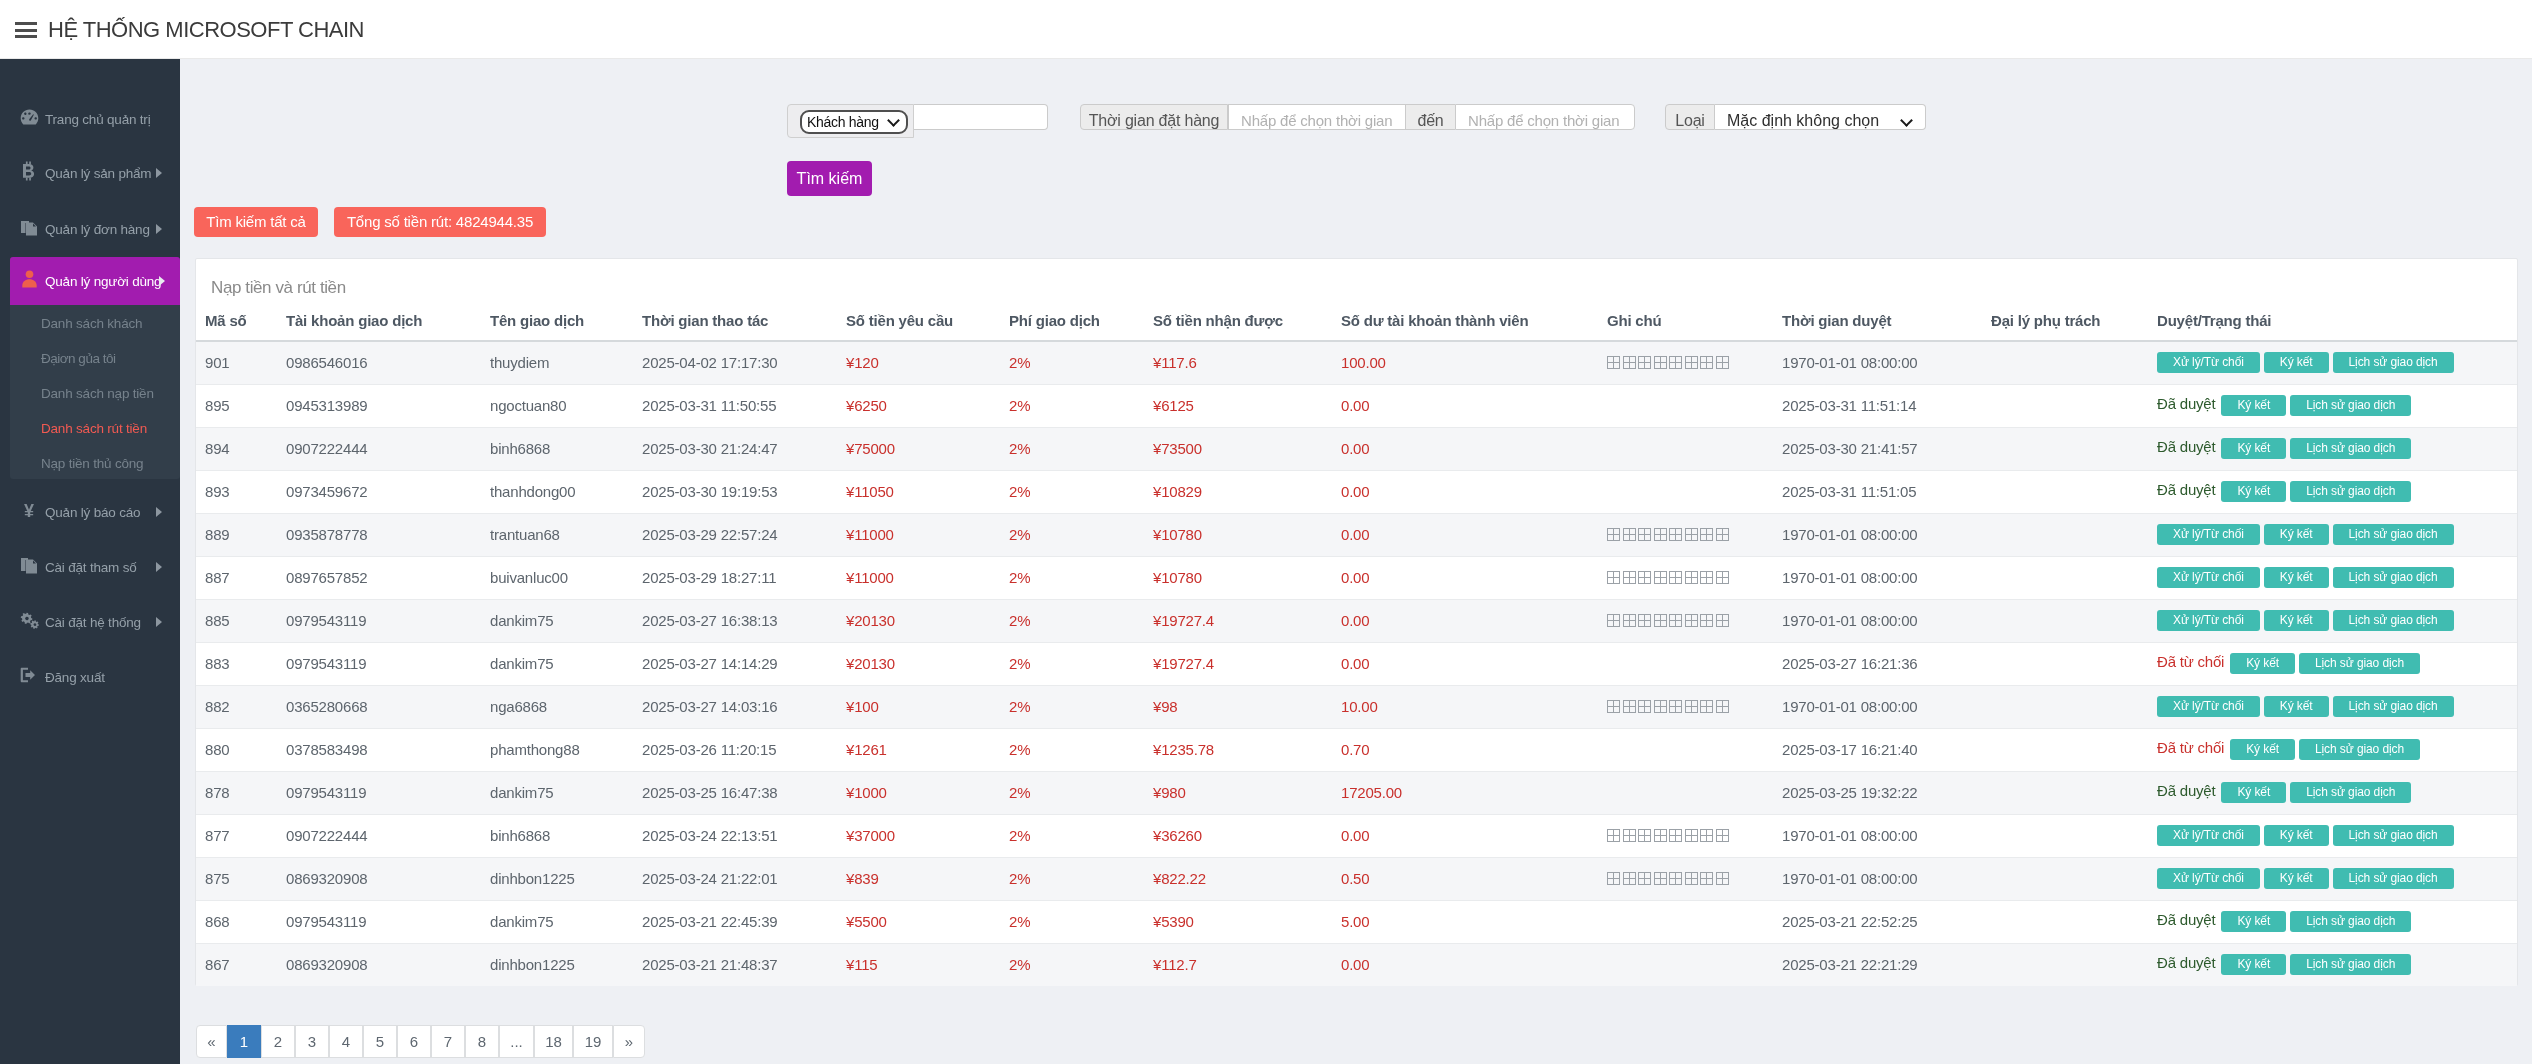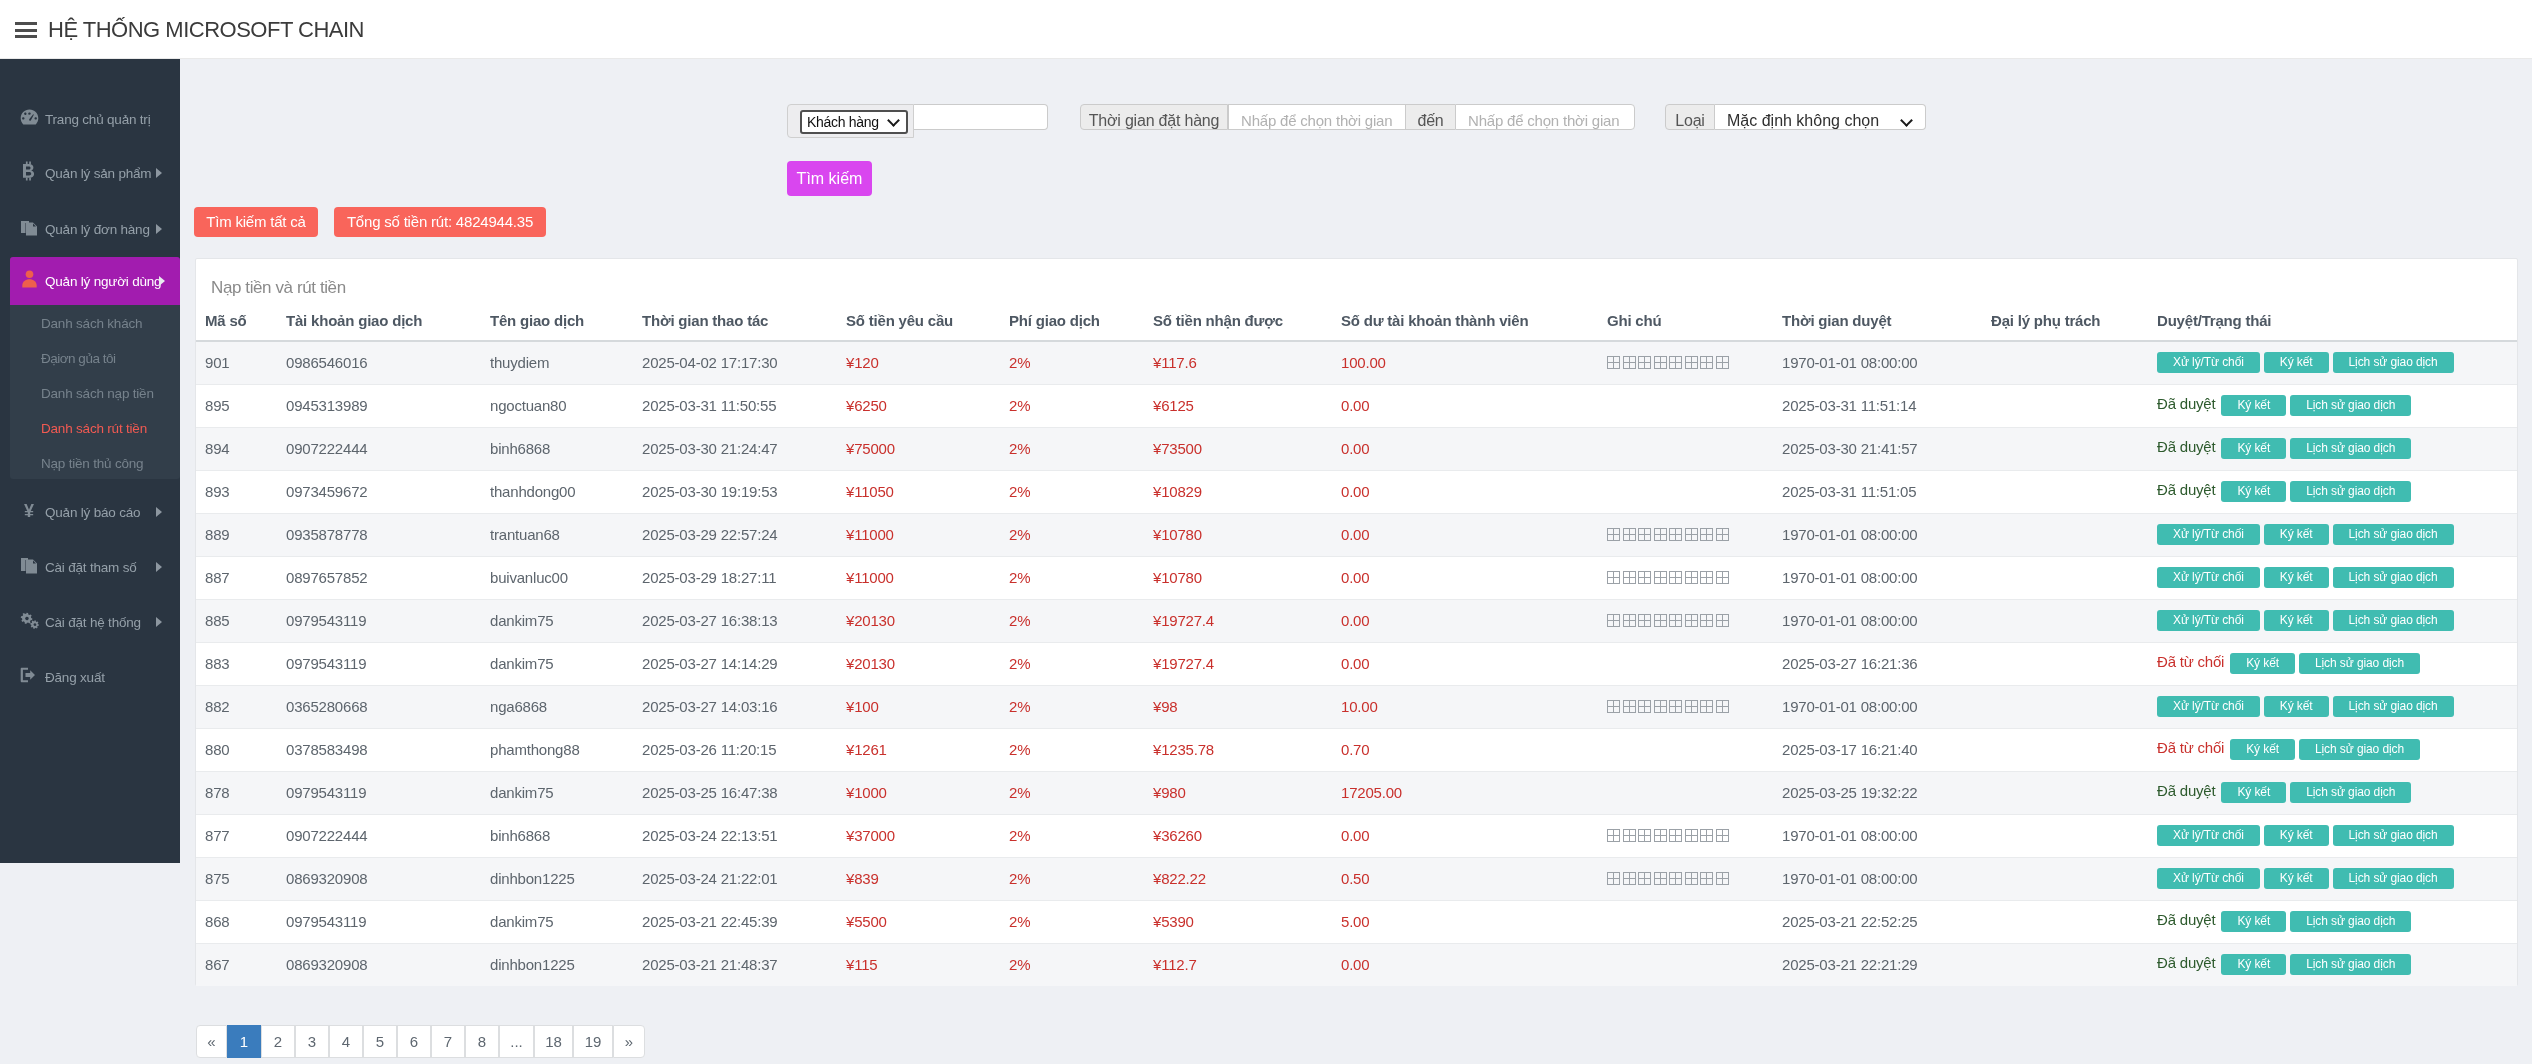--- a/index.html
+++ b/index.html
@@ -1,40 +1,40 @@
 <!DOCTYPE html>
 <html><head><meta charset="utf-8">
 <style>
 * { margin:0; padding:0; box-sizing:border-box; }
 html,body { width:2532px; height:1064px; background:#eef0f4; font-family:"Liberation Sans",sans-serif; position:relative; overflow:hidden; }
 .hdr { position:absolute; left:0; top:0; width:2532px; height:59px; background:#fff; border-bottom:1px solid #e9e9e9; z-index:5; }
 .burger { position:absolute; left:15px; top:22px; width:22px; height:16px; }
 .burger i { display:block; height:3px; background:#4d4d4d; margin-bottom:3.5px; }
 .title { position:absolute; left:48px; top:17px; font-size:22px; letter-spacing:-0.5px; color:#3b3b3b; }
-.sb { position:absolute; left:0; top:59px; width:180px; height:804px; background:#2a3541; }
+.sb { position:absolute; left:0; top:59px; width:180px; height:1005px; background:#2a3541; }
 .mi { position:absolute; left:0; width:180px; height:40px; }
 .mic { position:absolute; left:19px; top:50%; transform:translateY(-50%); width:20px; text-align:center; }
 .mlt { position:absolute; left:45px; top:50%; transform:translateY(-50%); font-size:13.5px; color:#95a0a9; white-space:nowrap; letter-spacing:-0.2px; }
 .car { position:absolute; left:156px; top:50%; margin-top:-5px; width:0; height:0; border-left:6px solid #8d97a0; border-top:5px solid transparent; border-bottom:5px solid transparent; }
 .grp { position:absolute; left:10px; top:198px; width:170px; height:222px; background:#323e4a; border-radius:3px; }
 .grp .pitem { position:absolute; left:0; top:0; width:170px; height:48px; background:#a21caf; border-radius:3px 3px 0 0; }
 .grp .pitem .mic { left:9px; }
 .grp .pitem .mlt { left:35px; color:#fff; }
 .grp .pitem .car { left:149px; border-left-color:#e8ecef; }
 .sub { position:absolute; left:0; width:170px; height:35px; }
 .sub span { position:absolute; left:31px; top:50%; transform:translateY(-50%); font-size:13.5px; color:#76828c; white-space:nowrap; letter-spacing:-0.2px; }
 .sub .red { color:#f25a52; }
 .fgrp { position:absolute; height:26px; }
 .addon { background:#ececec; border:1px solid #cbcbcb; color:#555; font-size:16px; text-align:center; line-height:32px; letter-spacing:-0.2px; }
 .inp { background:#fff; border:1px solid #cbcbcb; }
 .ph { color:#b1b1b1; font-size:15px; line-height:32px; padding-left:12px; letter-spacing:-0.2px; white-space:nowrap; }
 .fselw { position:absolute; left:787px; top:104px; width:127px; height:34px; background:#ededef; border:1px solid #cfcfcf; border-radius:4px 0 0 4px; }
-.fsel { position:absolute; left:12px; top:5px; width:108px; height:24px; background:#fff; border:2px solid #4f4f4f; border-radius:3px; font-size:14px; color:#101010; line-height:20px; padding-left:5px; letter-spacing:-0.3px; }
+.fsel { position:absolute; left:12px; top:5px; width:108px; height:24px; background:#fff; border:2px solid #4f4f4f; border-radius:9px; font-size:14px; color:#101010; line-height:20px; padding-left:5px; letter-spacing:-0.3px; }
 .chev { position:absolute; width:9px; height:9px; border-right:2.6px solid #1a1a1a; border-bottom:2.6px solid #1a1a1a; transform:rotate(45deg); }
-.gbtn { position:absolute; left:787px; top:161px; width:85px; height:35px; background:#d946ef; border-radius:4px; color:#fff; font-size:16px; text-align:center; line-height:35px; }
+.gbtn { position:absolute; left:787px; top:161px; width:85px; height:35px; background:#a21caf; border-radius:4px; color:#fff; font-size:16px; text-align:center; line-height:35px; }
 .rbtn { position:absolute; top:207px; height:30px; background:#f9655b; border-radius:4px; color:#fff; font-size:15px; text-align:center; line-height:30px; letter-spacing:-0.2px; }
 .panel { position:absolute; left:195px; top:258px; width:2323px; height:728px; background:#fff; border:1px solid #e4e6e9; border-radius:2px; }
 .ptitle { position:absolute; left:15px; top:8px; height:41px; line-height:41px; font-size:17px; letter-spacing:-0.4px; color:#8a8a8a; }
 table.t { position:absolute; left:0px; top:41px; width:2321px; border-collapse:collapse; table-layout:fixed; }
 table.t th { text-align:left; font-size:15px; color:#4e5863; padding:0 0 0 9px; height:41px; border-bottom:2px solid #d5d9dc; letter-spacing:-0.2px; white-space:nowrap; overflow:hidden; }
 table.t td { font-size:15px; color:#5d656d; padding:0 0 0 9px; height:43px; border-top:1px solid #e9ebed; letter-spacing:-0.2px; white-space:nowrap; overflow:hidden; }
 table.t tr:nth-child(even) td { background:#f5f6f8; }
 table.t tr:first-child td { border-top:none; }
 table.t td.m { color:#c9302c; }
 table.t td.note { color:#9aa1a8; }

